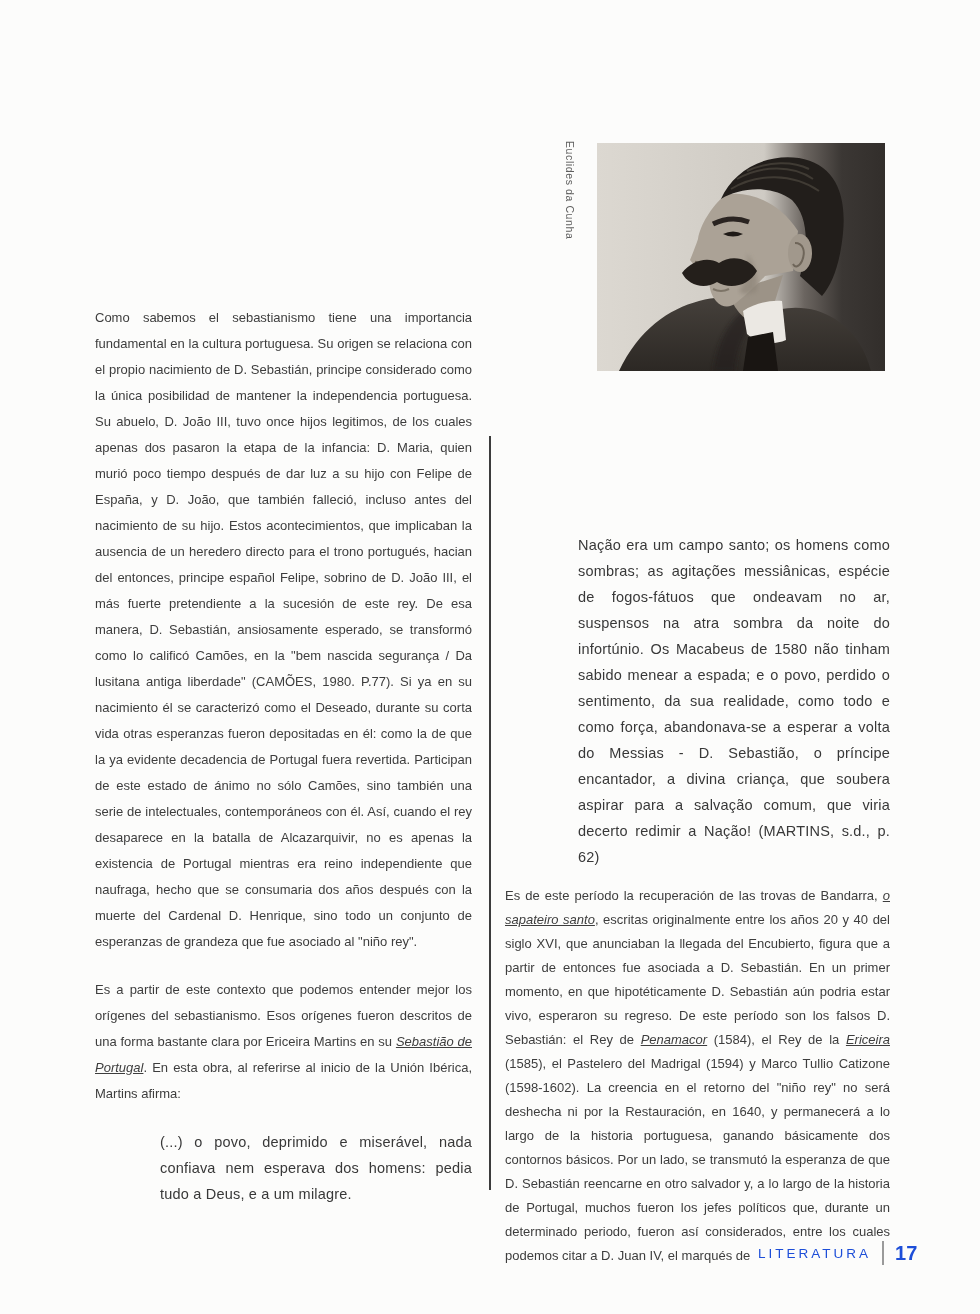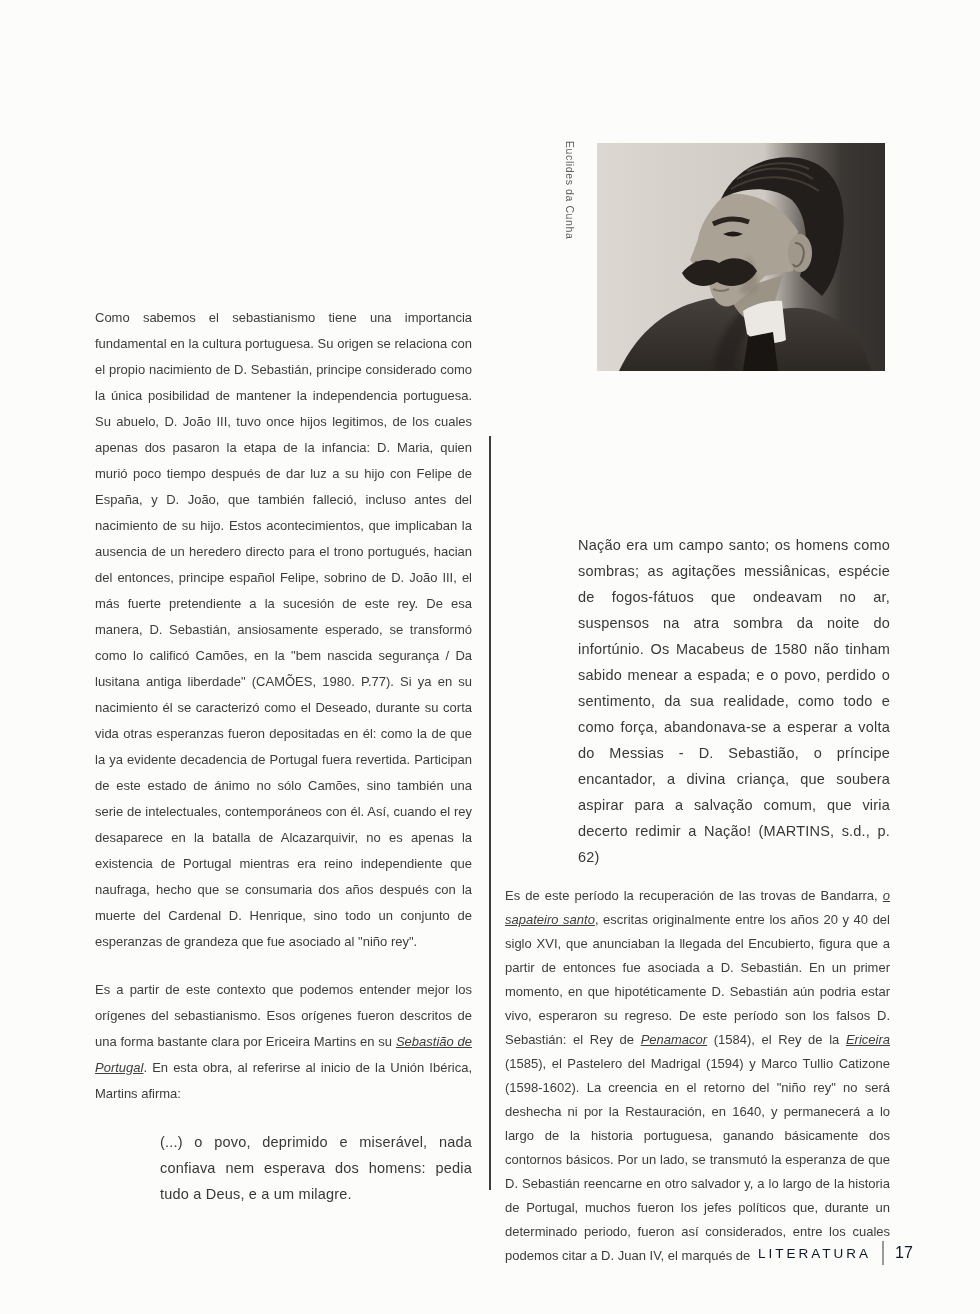--- a/index.html
+++ b/index.html
@@ -86,31 +86,31 @@
     position: absolute;
     left: 758px;
     top: 1241px;
     display: flex;
     align-items: center;
     gap: 11px;
   }
   .footer-label {
     font-size: 13.5px;
     letter-spacing: 3px;
-    color: #0f172a;
+    color: #1d4ed8;
   }
   .footer-bar {
     width: 2px;
     height: 24px;
     background: #9a9a9a;
   }
   .footer-num {
-    font-size: 16px;
-    font-weight: normal;
-    color: #0f172a;
+    font-size: 20px;
+    font-weight: bold;
+    color: #1d4ed8;
   }
 </style>
 </head>
 <body>
 
 <div class="page">
 
   <div class="photo-caption">Euclides da Cunha</div>
 
   <div class="photo">

